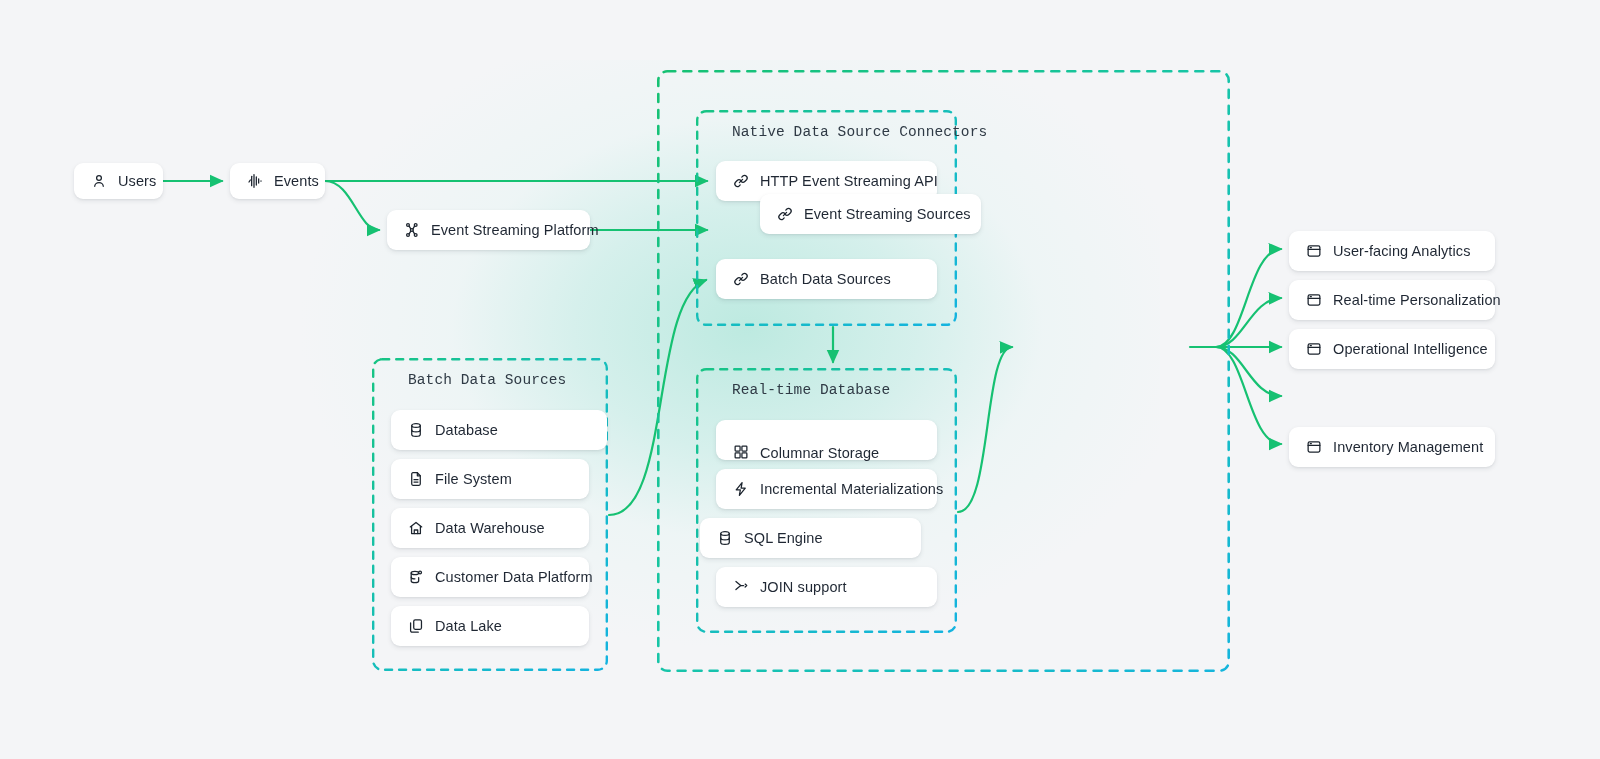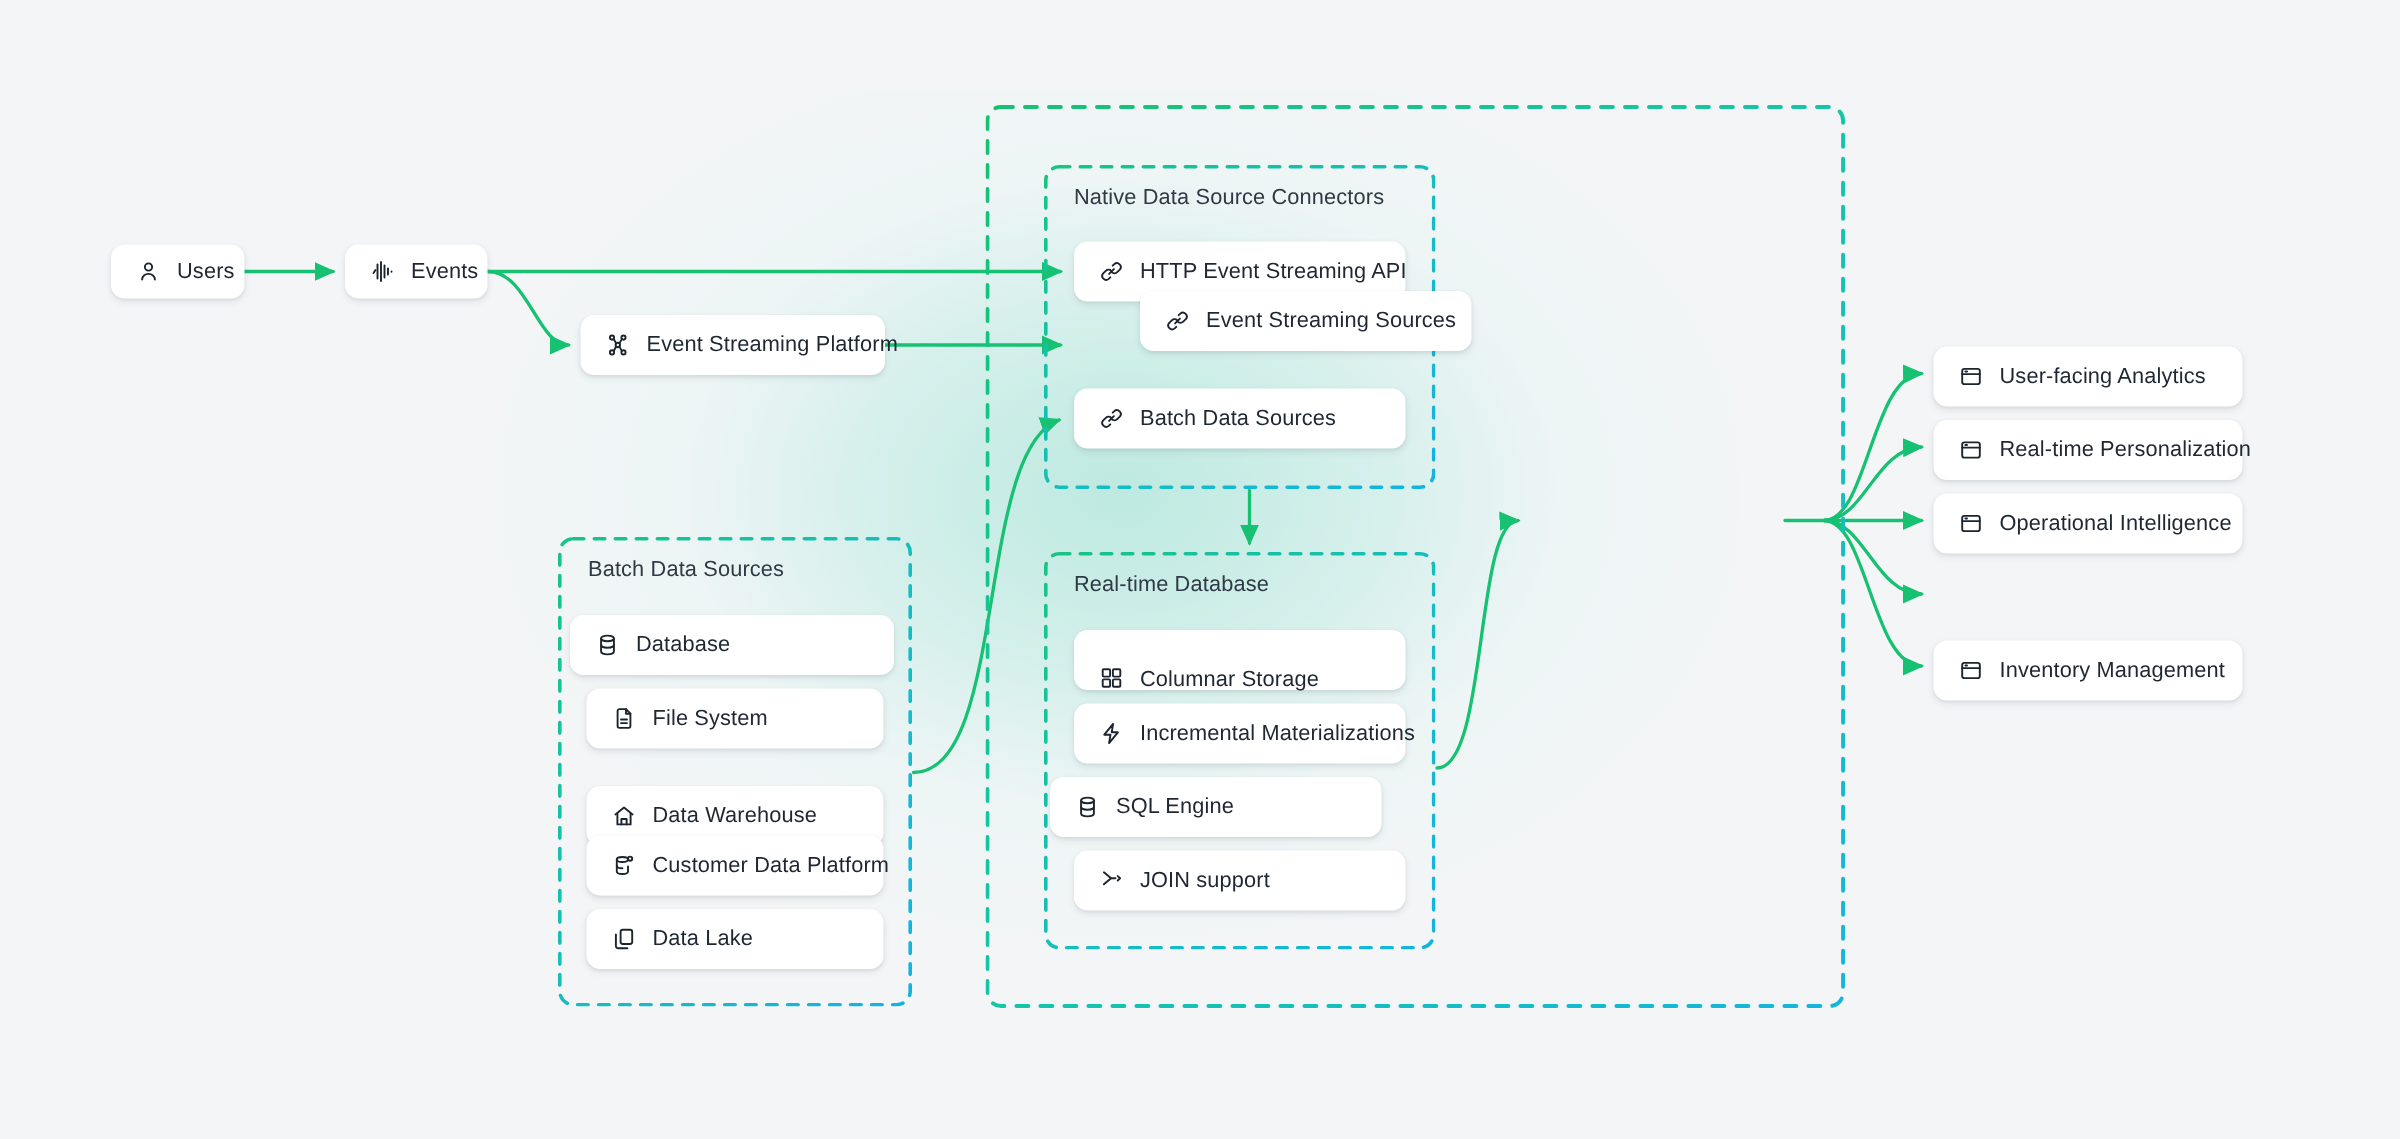--- a/index.html
+++ b/index.html
@@ -31,25 +31,26 @@
 
   
   .group {
     position: absolute;
     border-radius: 10px;
     background: transparent;
   }
   .group .dash { position:absolute; left:0; top:0; width:100%; height:100%; pointer-events:none; }
   .group-title {
     position: absolute;
-    left: 20px; top: 14px;
+    left: 36px; top: 14px;
     font-size: 14.5px;
     color: #2f3a45;
     letter-spacing: .1px;
     white-space: nowrap;
+    font-family: Liberation Mono, monospace;
   }
 
   
   .node {
     position: absolute;
     display: flex;
     align-items: center;
     gap: 11px;
     background: #ffffff;
     border-radius: 9px;
@@ -151,21 +152,21 @@
     </span>
     <span class="lbl">Event Streaming Platform</span>
   </div>
 
   <div class="group" style="left:372px; top:358px; width:236px; height:313px;">
     <svg class="dash" viewBox="0 0 236 313" preserveAspectRatio="none">
       <rect x="1.2" y="1.2" width="233.6" height="310.6" rx="9" ry="9" fill="none" stroke="url(#dashGradIn)" stroke-width="2.4" stroke-dasharray="7 7" stroke-linecap="round"></rect>
     </svg>
     <div class="group-title">Batch Data Sources</div>
 
-    <div class="node tall" style="left:8px; top:52px; width:216px;">
+    <div class="node tall" style="left:19px; top:52px; width:216px;">
       <span class="ico">
         <svg viewBox="0 0 24 24" width="16" height="16" fill="none" stroke="currentColor" stroke-width="1.9" stroke-linecap="round" stroke-linejoin="round">
           <ellipse cx="12" cy="5.4" rx="6.4" ry="2.8"></ellipse>
             <path d="M5.6 5.4v13.2c0 1.55 2.87 2.8 6.4 2.8s6.4-1.25 6.4-2.8V5.4"></path>
             <path d="M5.6 12c0 1.55 2.87 2.8 6.4 2.8s6.4-1.25 6.4-2.8"></path>
         </svg>
       </span>
       <span class="lbl">Database</span>
     </div>
 
@@ -173,21 +174,21 @@
       <span class="ico">
         <svg viewBox="0 0 24 24" width="16" height="16" fill="none" stroke="currentColor" stroke-width="1.9" stroke-linecap="round" stroke-linejoin="round">
           <path d="M14 2.6H7.4A1.8 1.8 0 0 0 5.6 4.4v15.2a1.8 1.8 0 0 0 1.8 1.8h9.2a1.8 1.8 0 0 0 1.8-1.8V7.2z"></path>
           <path d="M14 2.6V7.2h4.4"></path>
             <path d="M9 13h6M9 16.6h6"></path>
         </svg>
       </span>
       <span class="lbl">File System</span>
     </div>
 
-    <div class="node tall" style="left:19px; top:166px; width:198px;">
+    <div class="node tall" style="left:19px; top:150px; width:198px;">
       <span class="ico">
         <svg viewBox="0 0 24 24" width="16" height="16" fill="none" stroke="currentColor" stroke-width="1.9" stroke-linecap="round" stroke-linejoin="round">
           <path d="M3.4 10.4 12 3.6l8.6 6.8"></path>
             <path d="M5.4 9.6v10.8h13.2V9.6"></path>
             <path d="M9.4 20.4v-5.4h5.2v5.4"></path>
         </svg>
       </span>
       <span class="lbl">Data Warehouse</span>
     </div>
 

